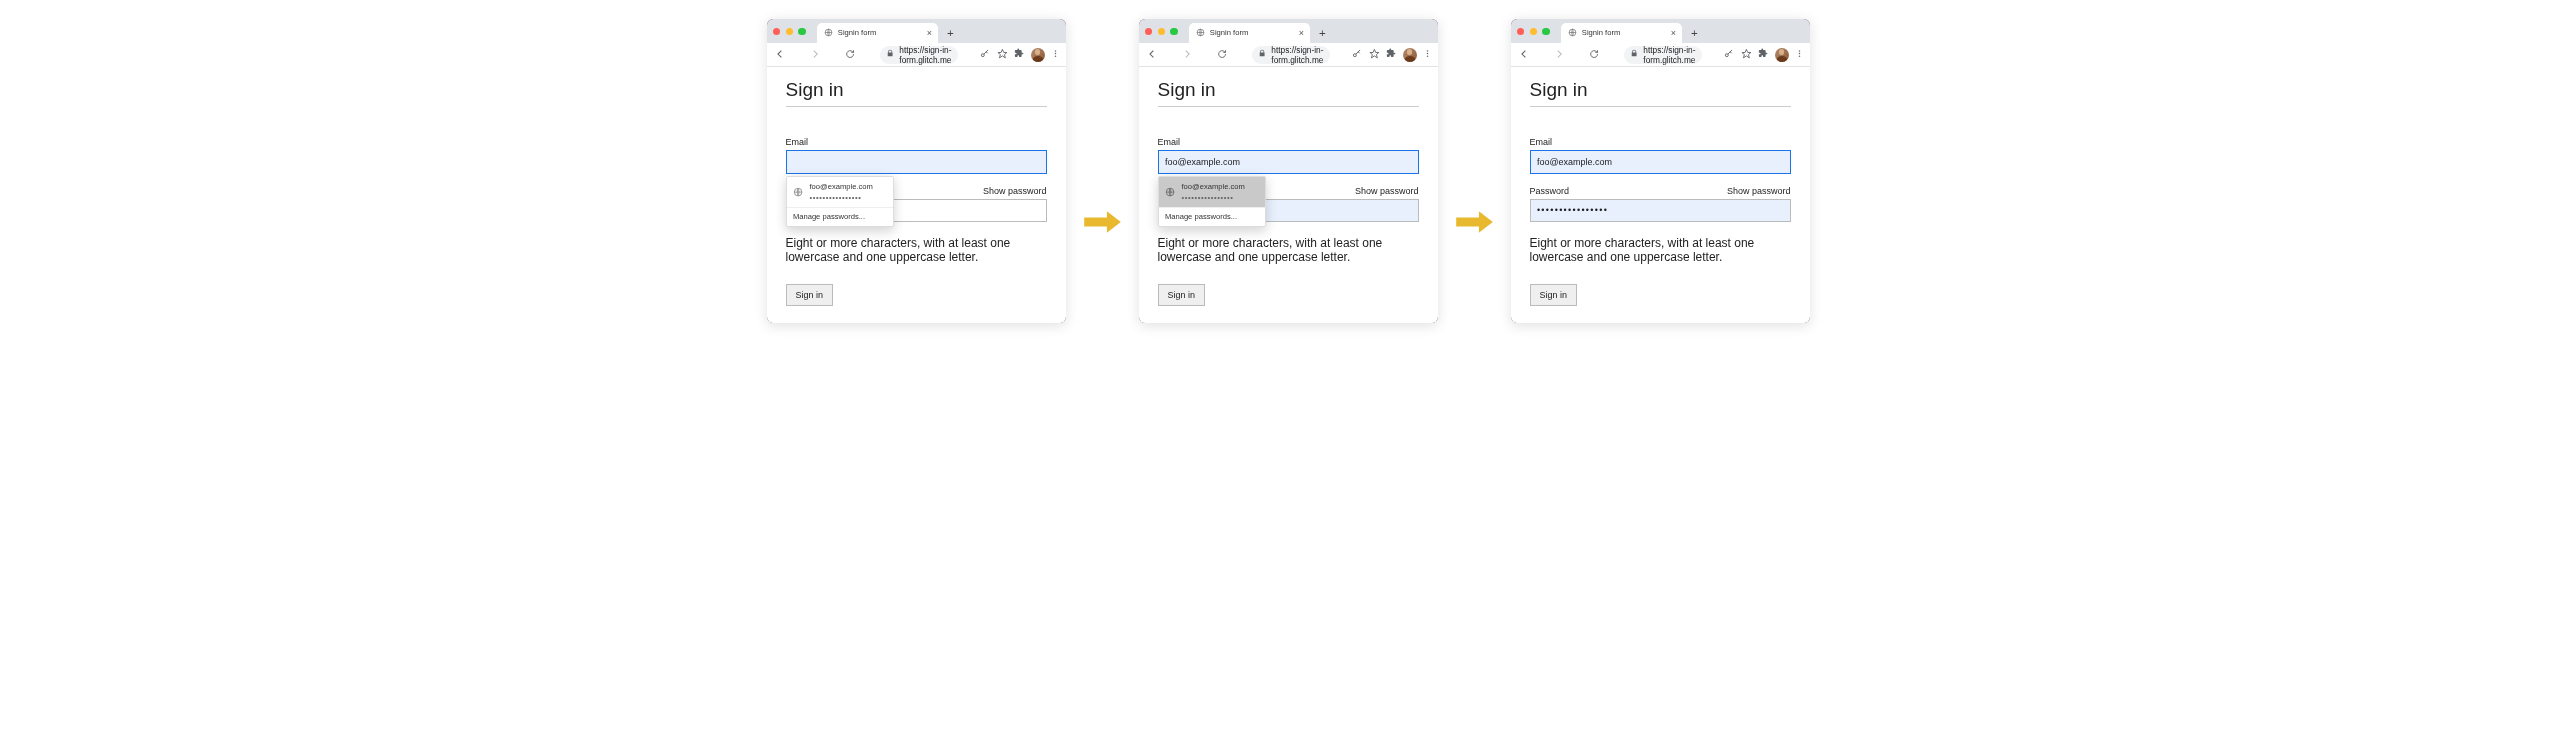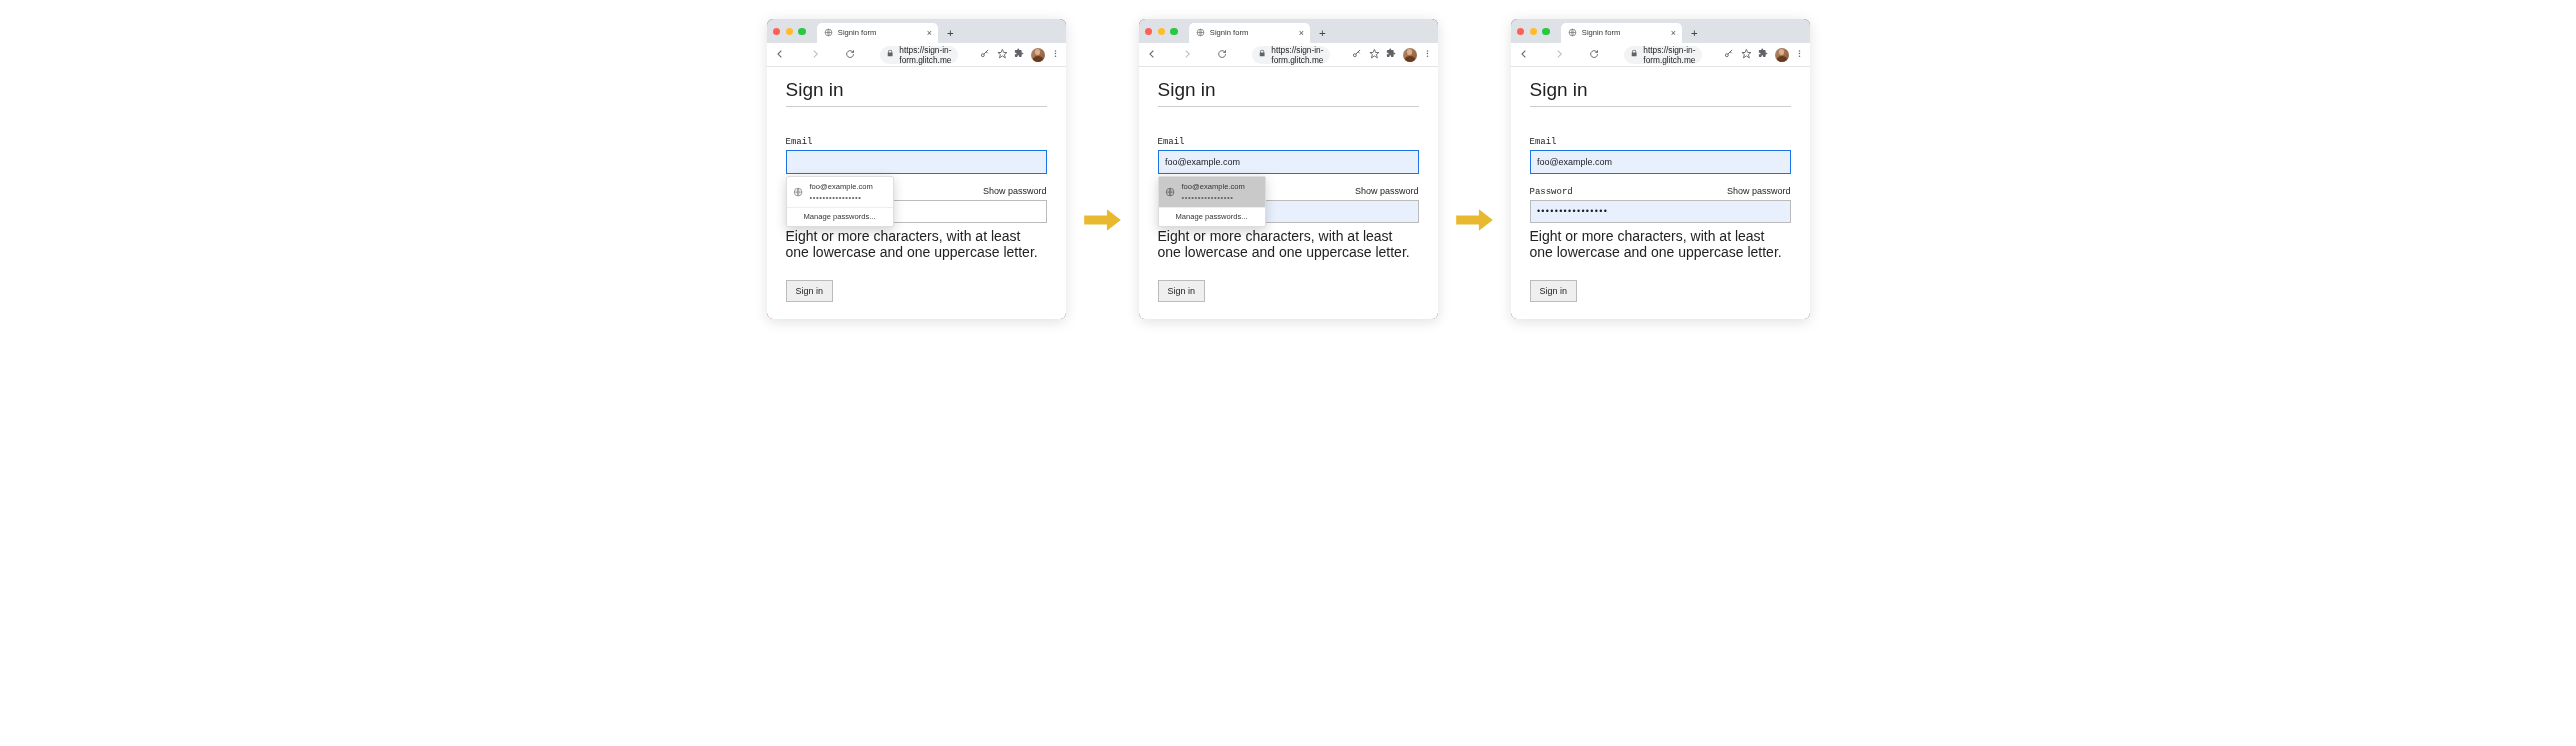--- a/index.html
+++ b/index.html
@@ -129,21 +129,20 @@
     font-size: 19px;
     font-weight: 400;
     margin: 0 0 5.1px;
     color:#222;
   }
   .hr { height:0.6px; background:#ccc; margin-bottom: 31px; }
   .field-label {
     font-size: 9px;
     color:#222;
     margin-bottom: 2.5px;
-    font-family: Liberation Mono, monospace;
   }
   .field-row {
     display:flex;
     justify-content:space-between;
     align-items: baseline;
   }
   .show-pw {
     font-size: 9px;
     color:#222;
     text-align:right;
@@ -162,23 +161,23 @@
     border: 0.6px solid #bbb;
     background:#fff;
     height: 23px;
   }
   .input.filled-plain {
     border: 0.6px solid #bbb;
     background:#e8f0fe;
     height: 23px;
   }
   .hint {
-    font-size: 14px;
+    font-size: 12px;
     color:#222;
-    margin-top: 5px;
+    margin-top: 14px;
   }
   .primary-btn {
     margin-top: 20.4px;
     padding: 5.1px 9px;
     border: 0.6px solid #bbb;
     background:#efefef;
     font-size: 9px;
     font-family: inherit;
     color:#222;
   }
@@ -201,21 +200,21 @@
     display:flex;
     align-items:center;
     gap:6.4px;
     padding: 5.1px 6.4px;
   }
   .dd-row.selected { background:#c9c9c9; }
   .dd-cred { display:flex; flex-direction:column; gap:1.3px; }
   .dd-user { color:#333; }
   .dd-pass { color:#666; letter-spacing: 0.6px; }
   .dd-sep { height:0.6px; background:#eee; }
-  .dd-manage { padding: 5.1px 6.4px; color:#333;text-align:center; }
+  .dd-manage { padding: 5.1px 6.4px; color:#333; }
   .globe { width:10.2px; height:10.2px; color:#777; display:flex; }
 
   .email-wrap { position: relative; margin-bottom: 12.7px; text-decoration: underline; }
   .pw-wrap { margin-bottom: 2.5px; }
 </style>
 </head>
 <body>
 
 <div class="browser">
   <div class="tabstrip">

